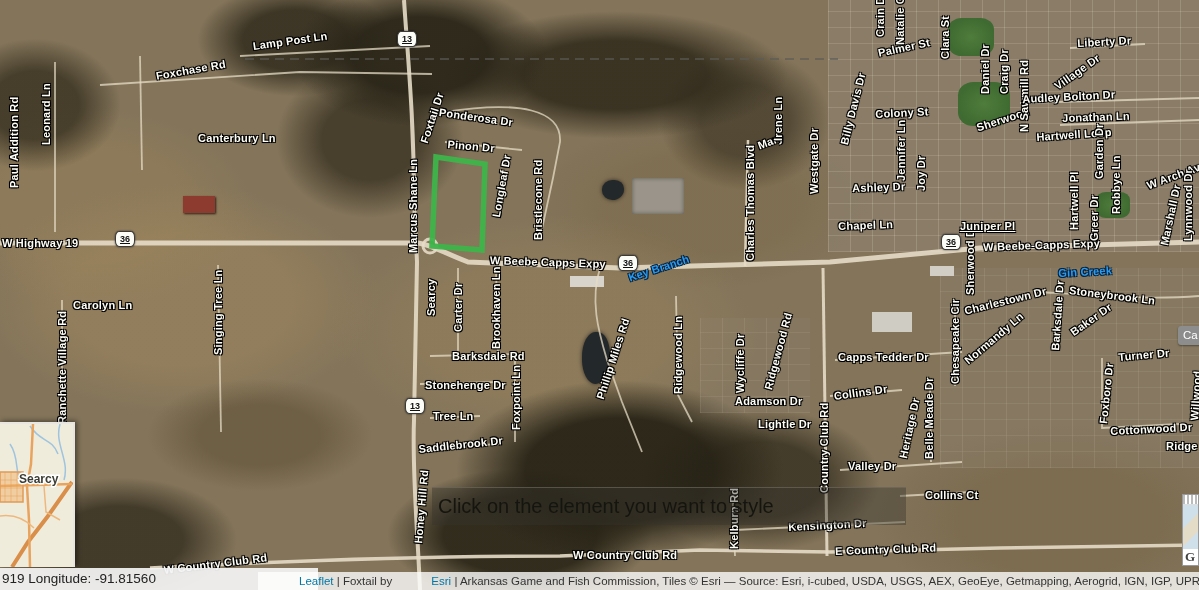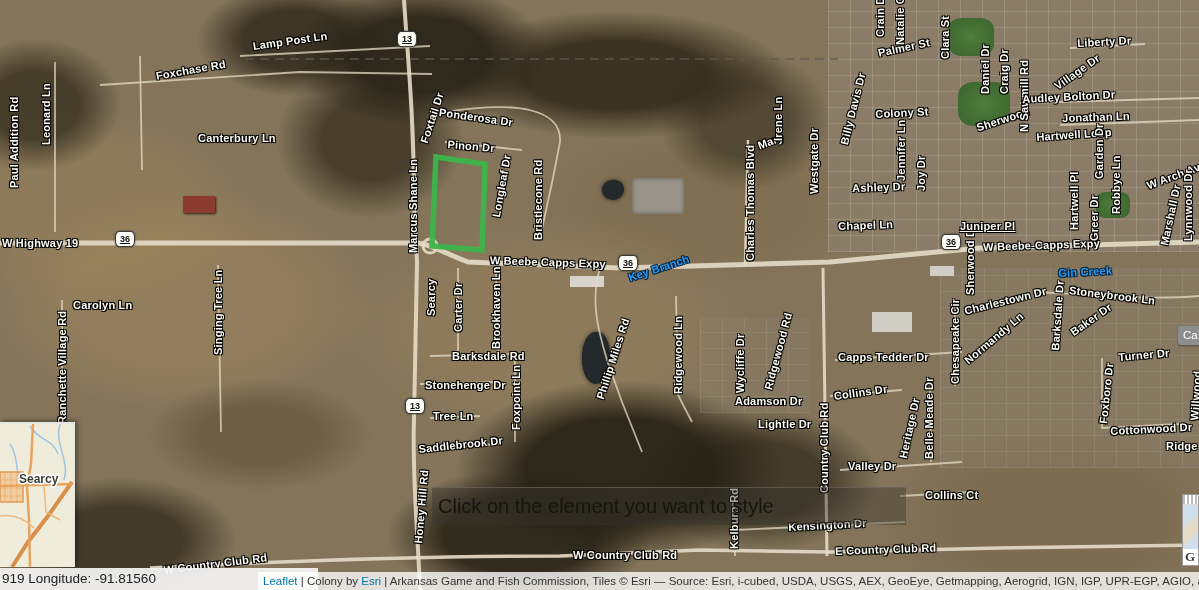--- a/index.html
+++ b/index.html
@@ -46,21 +46,21 @@
   
   #style-tooltip{position:absolute;left:432px;top:487px;width:474px;height:37px;background:rgba(55,52,46,.42);
         border-top:1px solid rgba(120,115,105,.55);display:flex;align-items:center;}
   #style-tooltip span{font:20px "Liberation Sans",sans-serif;color:#15150f;padding-left:6px;}
   
   #coord-bar{position:absolute;left:0;bottom:0;width:318px;height:22px;background:rgba(244,244,244,.93);
         font:13.5px "Liberation Sans",sans-serif;color:#222;line-height:22px;padding-left:2px;box-sizing:border-box;}
   
   #attribution{position:absolute;left:258px;right:0;bottom:0;height:18px;background:rgba(255,255,255,.78);
         font:11.5px "Liberation Sans",sans-serif;color:#333;line-height:18px;white-space:nowrap;overflow:hidden;padding:0 0 0 5px;}
-  #attribution a{color:#0078a8;text-decoration:none;}
+  #attribution a{color:#0078a8;text-decoration:none;margin-left:36px;}
   
   #minimap{position:absolute;left:0;top:422px;width:73px;height:143px;background:#f0ecdb;
         border-top:2px solid rgba(230,230,225,.9);border-right:2px solid rgba(230,230,225,.9);
         box-shadow:2px -1px 5px rgba(0,0,0,.45);overflow:hidden;}
   
   #cutoff-btn{position:absolute;left:1178px;top:326px;width:21px;height:19px;background:#8d8d8d;border-radius:3px 0 0 3px;
         color:#fff;font:11.5px "Liberation Sans",sans-serif;line-height:19px;padding-left:5px;overflow:hidden;box-shadow:0 1px 2px rgba(0,0,0,.4);}
   
   #corner-widget{position:absolute;left:1182px;top:494px;width:17px;height:72px;background:#fff;border:1px solid #9a9a9a;
         box-sizing:border-box;overflow:hidden;}
@@ -261,17 +261,17 @@
       <path d="M5,48 V78 M11,48 V78 M17,48 V78 M0,56 H23 M0,64 H23 M0,72 H23" stroke="rgba(224,155,87,.6)" stroke-width=".8"></path>
       <text x="19" y="59" font-family="Liberation Sans, sans-serif" font-size="12" font-weight="bold" fill="#3c3c34" stroke="#ffffff" stroke-width="3" paint-order="stroke">Searcy</text>
     </svg>
   </div>
 
   <div id="coord-bar">919 Longitude: -91.81560</div>
 
   <div id="attribution">
     <a href="#">Leaflet</a>
     <span>|</span>
-    <span>Colony by</span>
+    <span>Foxtail by</span>
     <a href="#">Esri</a>
     <span>| Arkansas Game and Fish Commission, Tiles © Esri — Source: Esri, i-cubed, USDA, USGS, AEX, GeoEye, Getmapping, Aerogrid, IGN, IGP, UPR-EGP, AGIO, and the GIS Use</span>
   </div>
 </div>
 
 </body></html>

